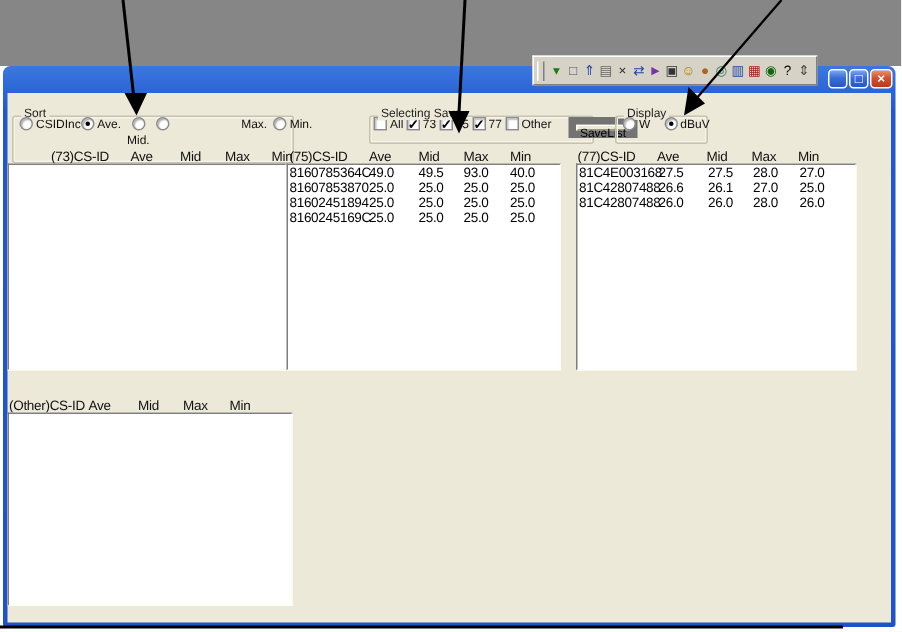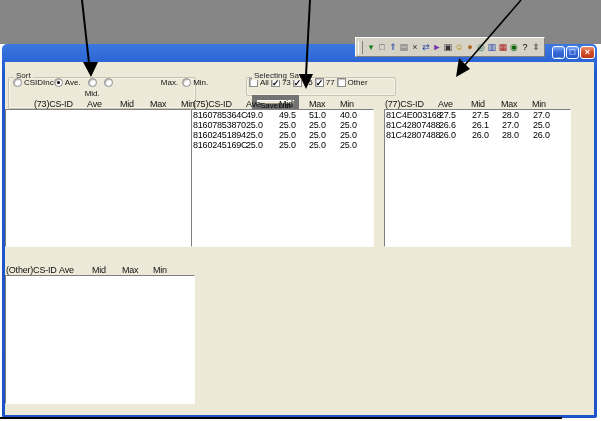--- a/index.html
+++ b/index.html
@@ -89,21 +89,21 @@
             </span>
             <span class="opt">
               <span class="radio"></span>
               <span class="lbl">Min.</span>
             </span>
           </div>
       </div>
 
       <div class="groupbox" style="left:241px;top:15px;width:150px;height:19px;">
         <span class="gb-label">Selecting Save</span>
-        <div class="gb-row" style="padding:0 2px;gap:8px;flex-direction:column;">
+        <div class="gb-row" style="padding:0 2px;gap:8px;">
           <span style="display:flex;align-items:center;gap:2px;">
               <span class="opt">
                 <span class="cb"></span>
                 <span class="lbl">All</span>
               </span>
               <span class="opt">
                 <span class="cb">✓</span>
                 <span class="lbl">73</span>
               </span>
               <span class="opt">
@@ -116,20 +116,35 @@
               </span>
               <span class="opt">
                 <span class="cb"></span>
                 <span class="lbl">Other</span>
               </span>
             </span>
           <button class="savelist-btn">SaveList</button>
         </div>
       </div>
 
+      <div class="groupbox" style="left:405px;top:15px;width:62px;height:19px;">
+        <span class="gb-label">Display</span>
+        <div class="gb-row" style="padding:0 4px;gap:5px;">
+            <span class="opt" style="margin-right: 4px;">
+              <span class="radio"></span>
+              <span class="lbl">W</span>
+            </span>
+            <span class="opt">
+              <span class="radio">
+                <span class="dot"></span>
+              </span>
+              <span class="lbl">dBuV</span>
+            </span>
+          </div>
+      </div>
 
       <div>
         <div class="panel-header" style="left:1px;top:37px;width:186px;padding-left:28px;">
             <span>(73)CS-ID</span>
             <span>Ave</span>
             <span>Mid</span>
             <span>Max</span>
             <span>Min</span>
           </div>
         <div class="listbox" style="left:0px;top:47px;width:186px;height:138px;"></div>
@@ -140,21 +155,21 @@
             <span>Ave</span>
             <span>Mid</span>
             <span>Max</span>
             <span>Min</span>
           </div>
         <div class="listbox" style="left:186px;top:47px;width:183px;height:138px;">
             <div class="lrow">
               <span>8160785364C</span>
               <span>49.0</span>
               <span>49.5</span>
-              <span>51.0</span>
+              <span>93.0</span>
               <span>40.0</span>
             </div>
             <div class="lrow">
               <span>81607853870</span>
               <span>25.0</span>
               <span>25.0</span>
               <span>25.0</span>
               <span>25.0</span>
             </div>
             <div class="lrow">

